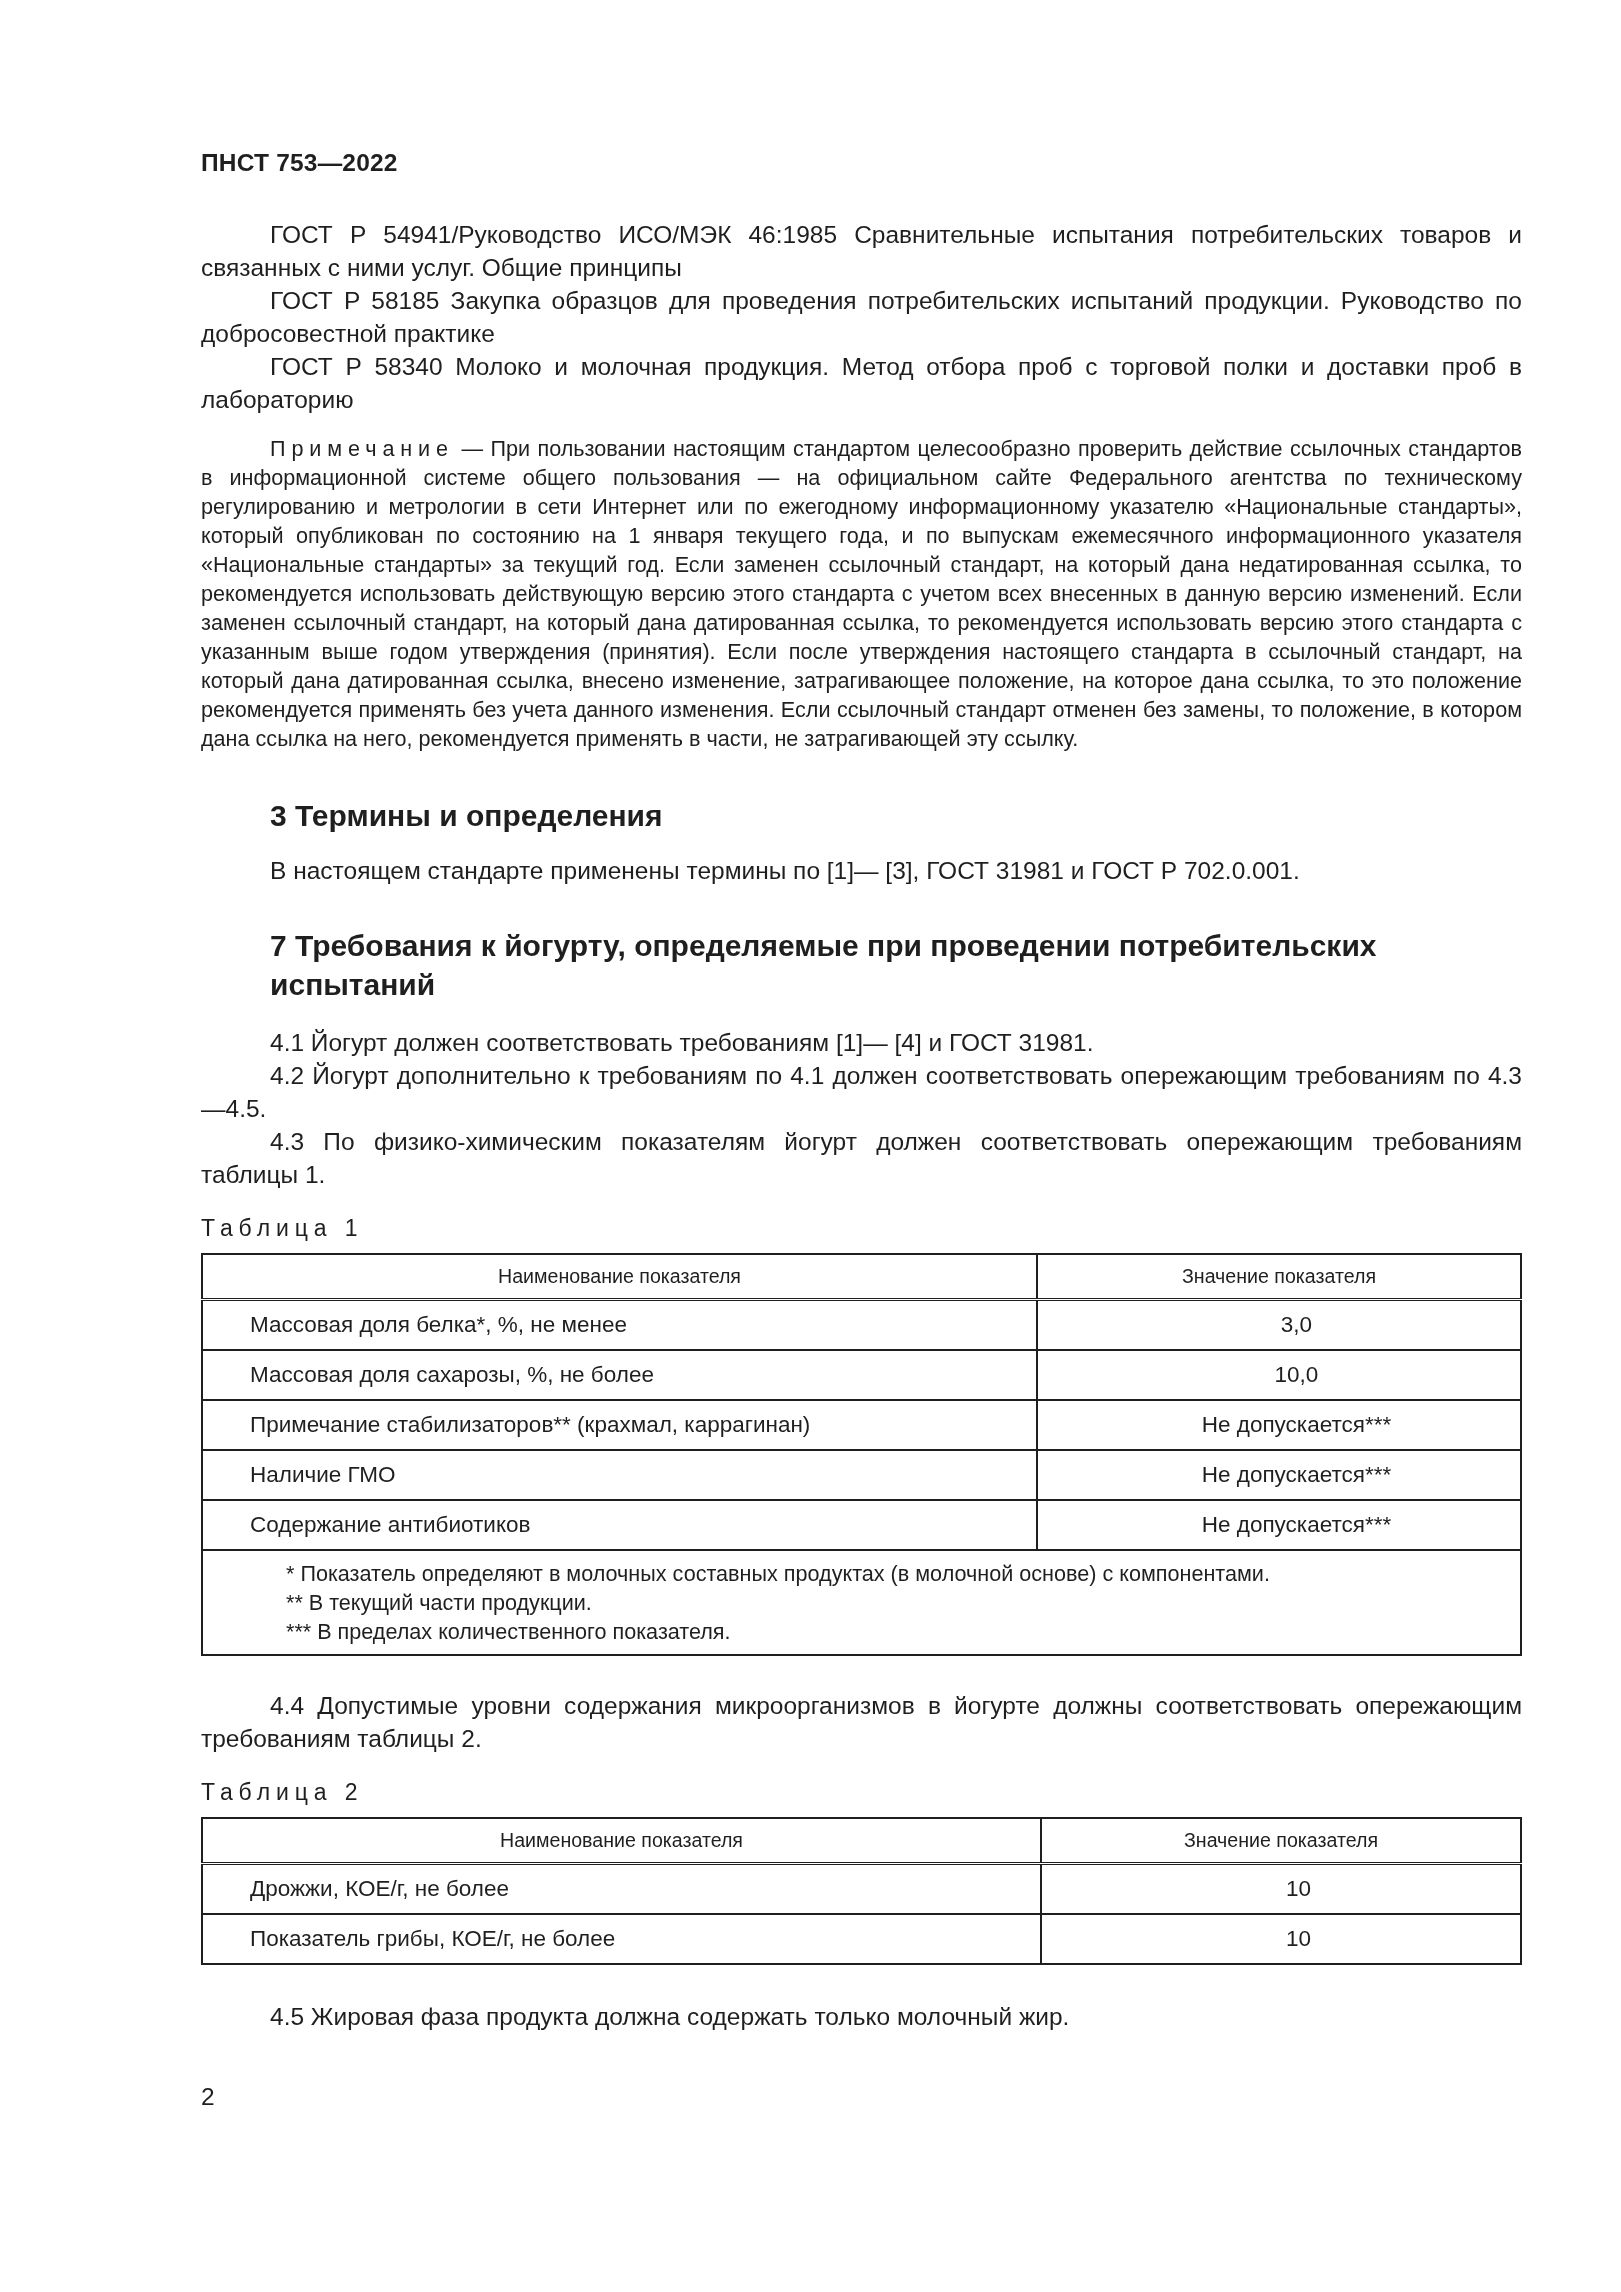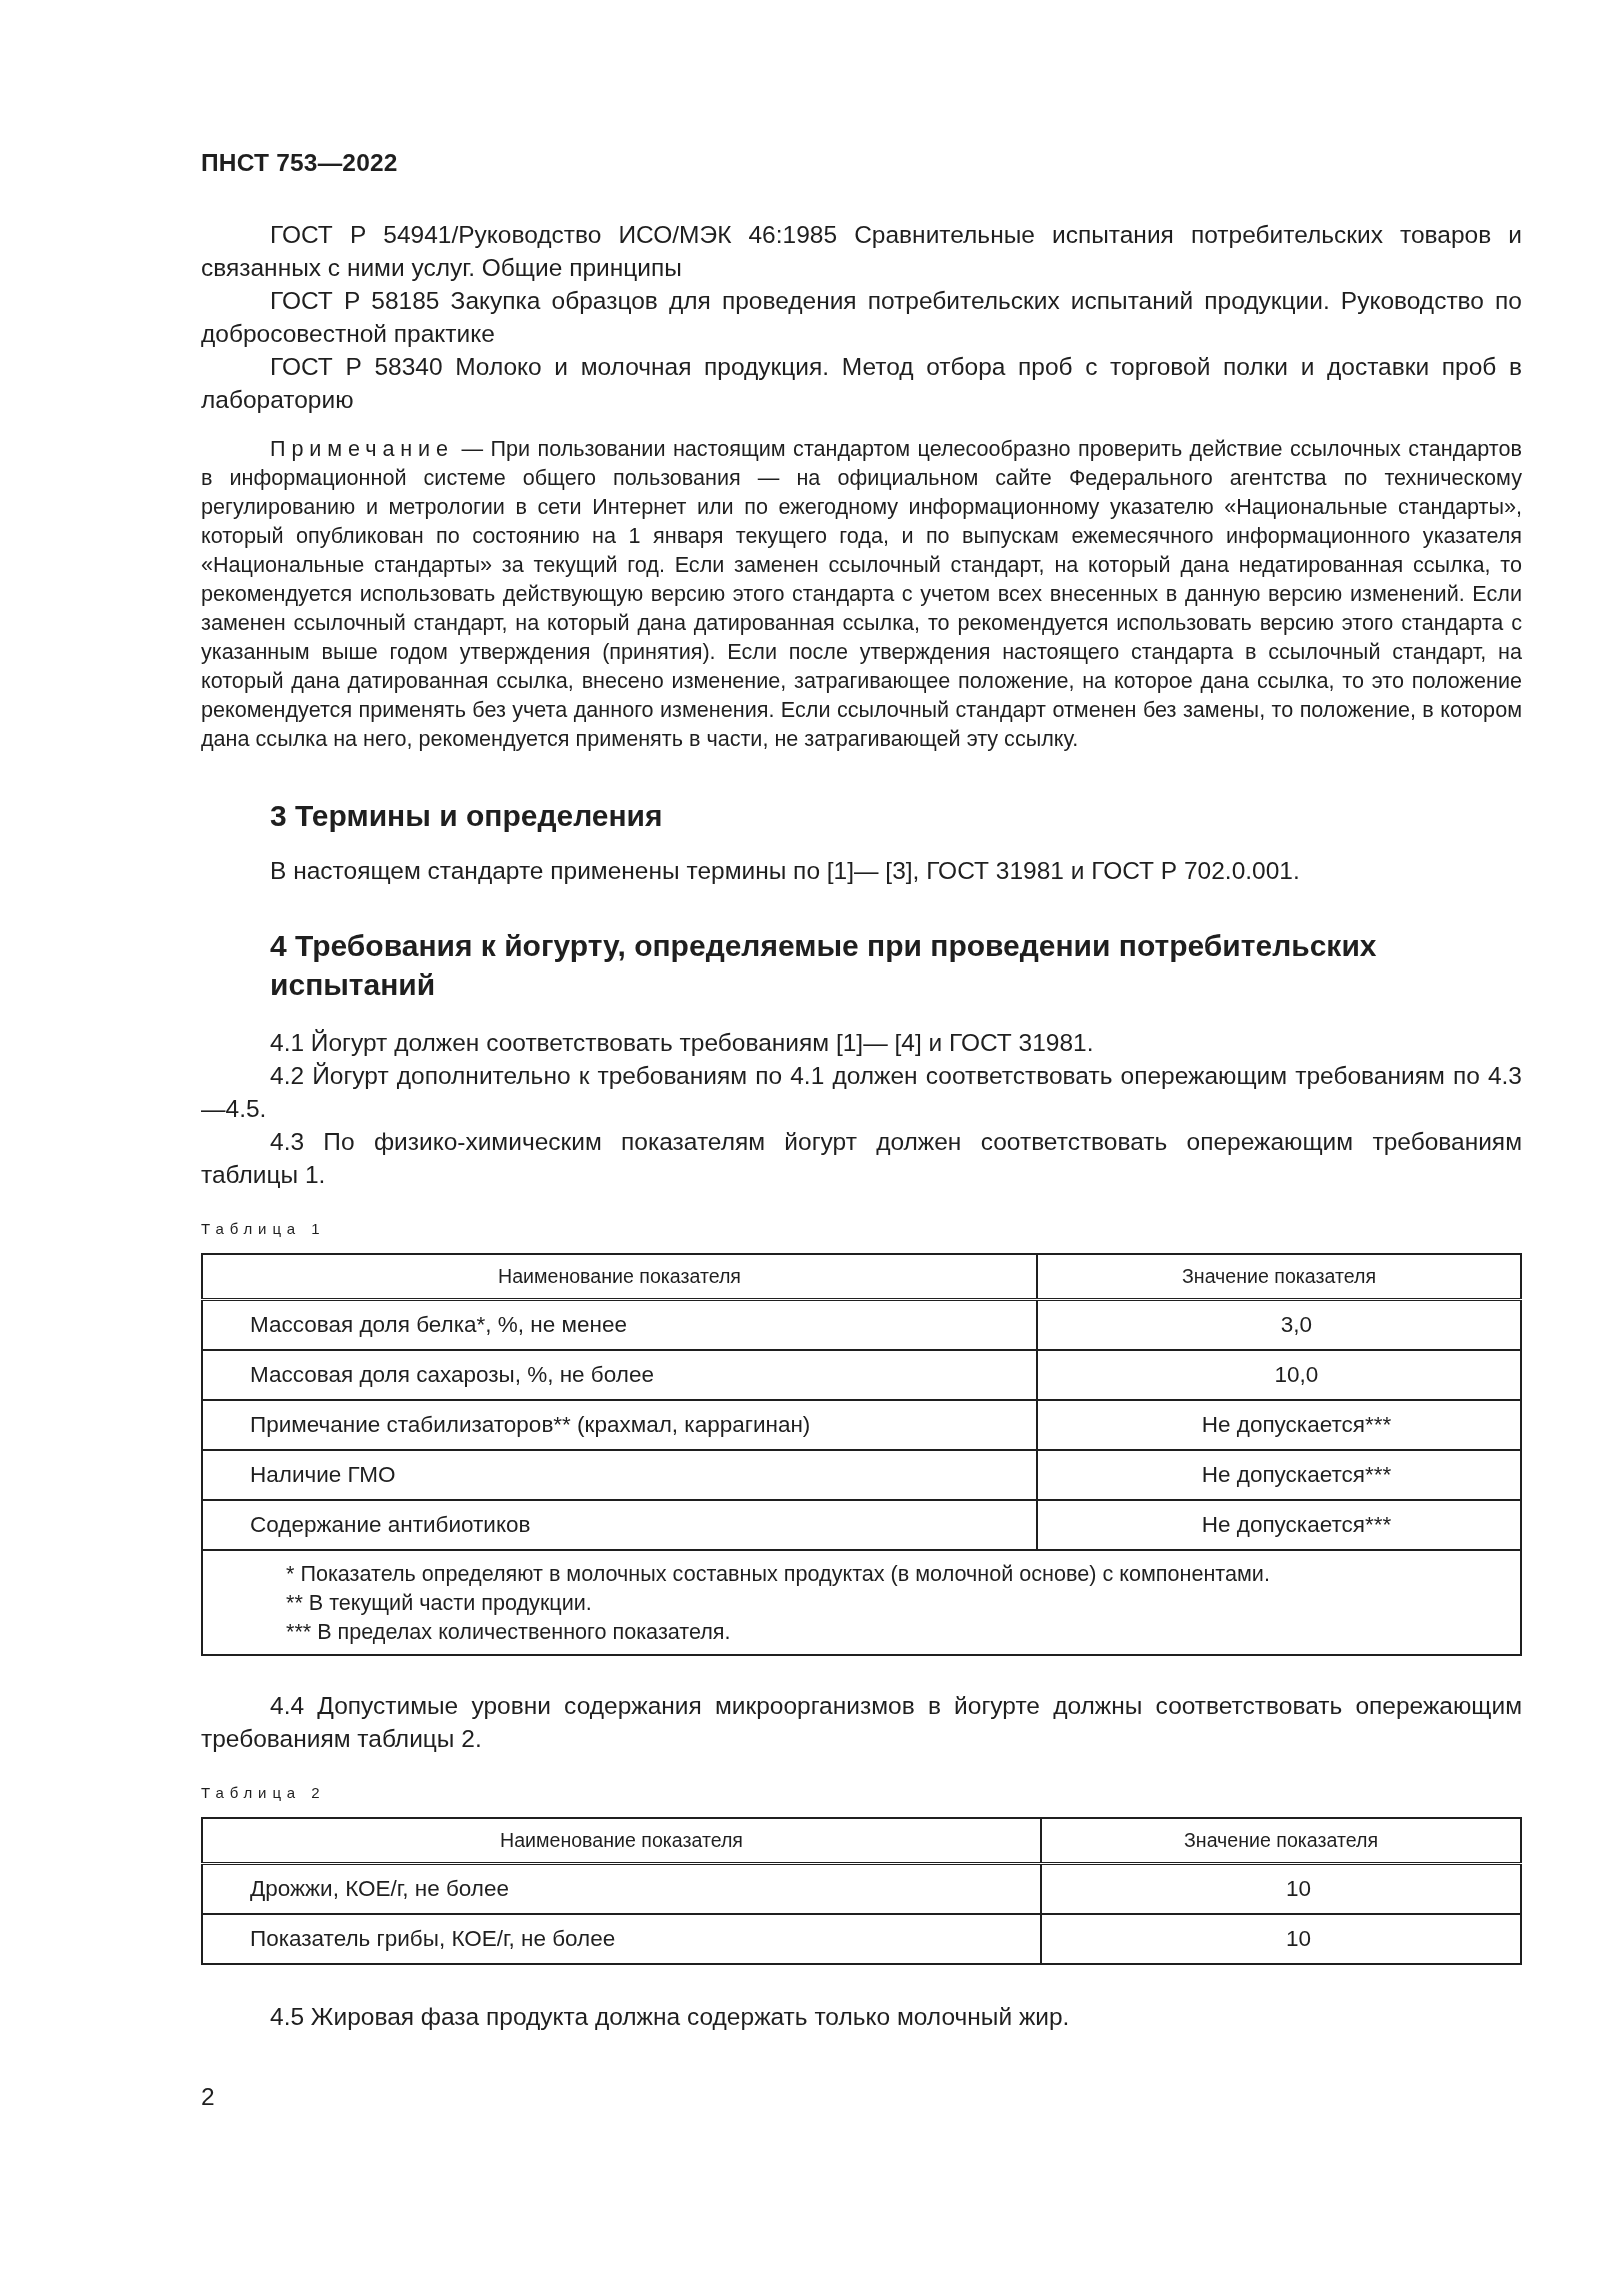--- a/index.html
+++ b/index.html
@@ -10,21 +10,21 @@
   .content { position: absolute; left: 194px; top: 218px; width: 1321px; }
   .p { font-size: 24.5px; line-height: 33px; text-align: justify; text-align-last: left; margin: 0; }
   .ind { text-indent: 69px; }
   .note { font-size: 21.6px; line-height: 29px; text-align: justify; margin: 17.6px 0 0 0; text-indent: 69px; }
   .note .spaced { letter-spacing: 5.9px; }
   .h { font-size: 30px; font-weight: bold; line-height: 39px; margin: 0; padding-left: 69px; }
   .h3 { margin-top: 43px; }
   .h4 { margin-top: 39px; padding-right: 19.6px; }
   .after-h3 { margin-top: 19.6px; padding-left: 69px; }
   .after-h4 { margin-top: 21.6px; }
-  .tlabel { font-size: 15px; letter-spacing: 5.9px; margin-top: 23.5px; line-height: 29px; }
+  .tlabel { font-size: 23px; letter-spacing: 5.9px; margin-top: 23.5px; line-height: 29px; }
   table { border-collapse: collapse; width: 1321px; margin-top: 9.8px; font-size: 22.5px; }
   th, td { border: 2px solid #1f1f1f; }
   th { font-weight: normal; font-size: 19.6px; height: 41px; text-align: center; border-bottom: 3.9px double #1f1f1f; }
   td { height: 46px; padding-left: 36px; }
   td.name { padding-left: 47px; }
   td.val { text-align: center; }
   td.fn { padding: 7.8px 0 7.8px 83px; font-size: 21.6px; line-height: 29px; }
   .c1 { width: 831px; }
   .t2 { margin-top: 9.8px; }
   .t2 .c1 { width: 835px; }
@@ -42,21 +42,21 @@
 
     <p class="p ind">ГОСТ Р 54941/Руководство ИСО/МЭК 46:1985  Сравнительные испытания потребительских товаров и связанных с ними услуг. Общие принципы</p>
     <p class="p ind">ГОСТ Р 58185  Закупка образцов для проведения потребительских испытаний продукции. Руководство по добросовестной практике</p>
     <p class="p ind">ГОСТ Р 58340  Молоко и молочная продукция. Метод отбора проб с торговой полки и доставки проб в лабораторию</p>
 
     <p class="note"><span class="spaced">Примечание</span><span> — При пользовании настоящим стандартом целесообразно проверить действие ссылочных стандартов в информационной системе общего пользования — на официальном сайте Федерального агентства по техническому регулированию и метрологии в сети Интернет или по ежегодному информационному указателю «Национальные стандарты», который опубликован по состоянию на 1 января текущего года, и по выпускам ежемесячного информационного указателя «Национальные стандарты» за текущий год. Если заменен ссылочный стандарт, на который дана недатированная ссылка, то рекомендуется использовать действующую версию этого стандарта с учетом всех внесенных в данную версию изменений. Если заменен ссылочный стандарт, на который дана датированная ссылка, то рекомендуется использовать версию этого стандарта с указанным выше годом утверждения (принятия). Если после утверждения настоящего стандарта в ссылочный стандарт, на который дана датированная ссылка, внесено изменение, затрагивающее положение, на которое дана ссылка, то это положение рекомендуется применять без учета данного изменения. Если ссылочный стандарт отменен без замены, то положение, в котором дана ссылка на него, рекомендуется применять в части, не затрагивающей эту ссылку.</span></p>
 
     <h2 class="h h3">3  Термины и определения</h2>
     <p class="p after-h3">В настоящем стандарте применены термины по [1]— [3], ГОСТ 31981 и ГОСТ Р 702.0.001.</p>
 
-    <h2 class="h h4">4  Требования к йогурту, определяемые при проведении потребительских испытаний</h2>
+    <h2 class="h h4">7  Требования к йогурту, определяемые при проведении потребительских испытаний</h2>
     <p class="p ind after-h4">4.1  Йогурт должен соответствовать требованиям [1]— [4] и ГОСТ 31981.</p>
     <p class="p ind">4.2  Йогурт дополнительно к требованиям по 4.1 должен соответствовать опережающим требованиям по 4.3—4.5.</p>
     <p class="p ind">4.3  По физико-химическим показателям йогурт должен соответствовать опережающим требованиям таблицы 1.</p>
 
     <div class="tlabel">Таблица 1</div>
     <table class="t1">
       <thead>
         <tr>
           <th class="c1">Наименование показателя</th>
           <th>Значение показателя</th>

